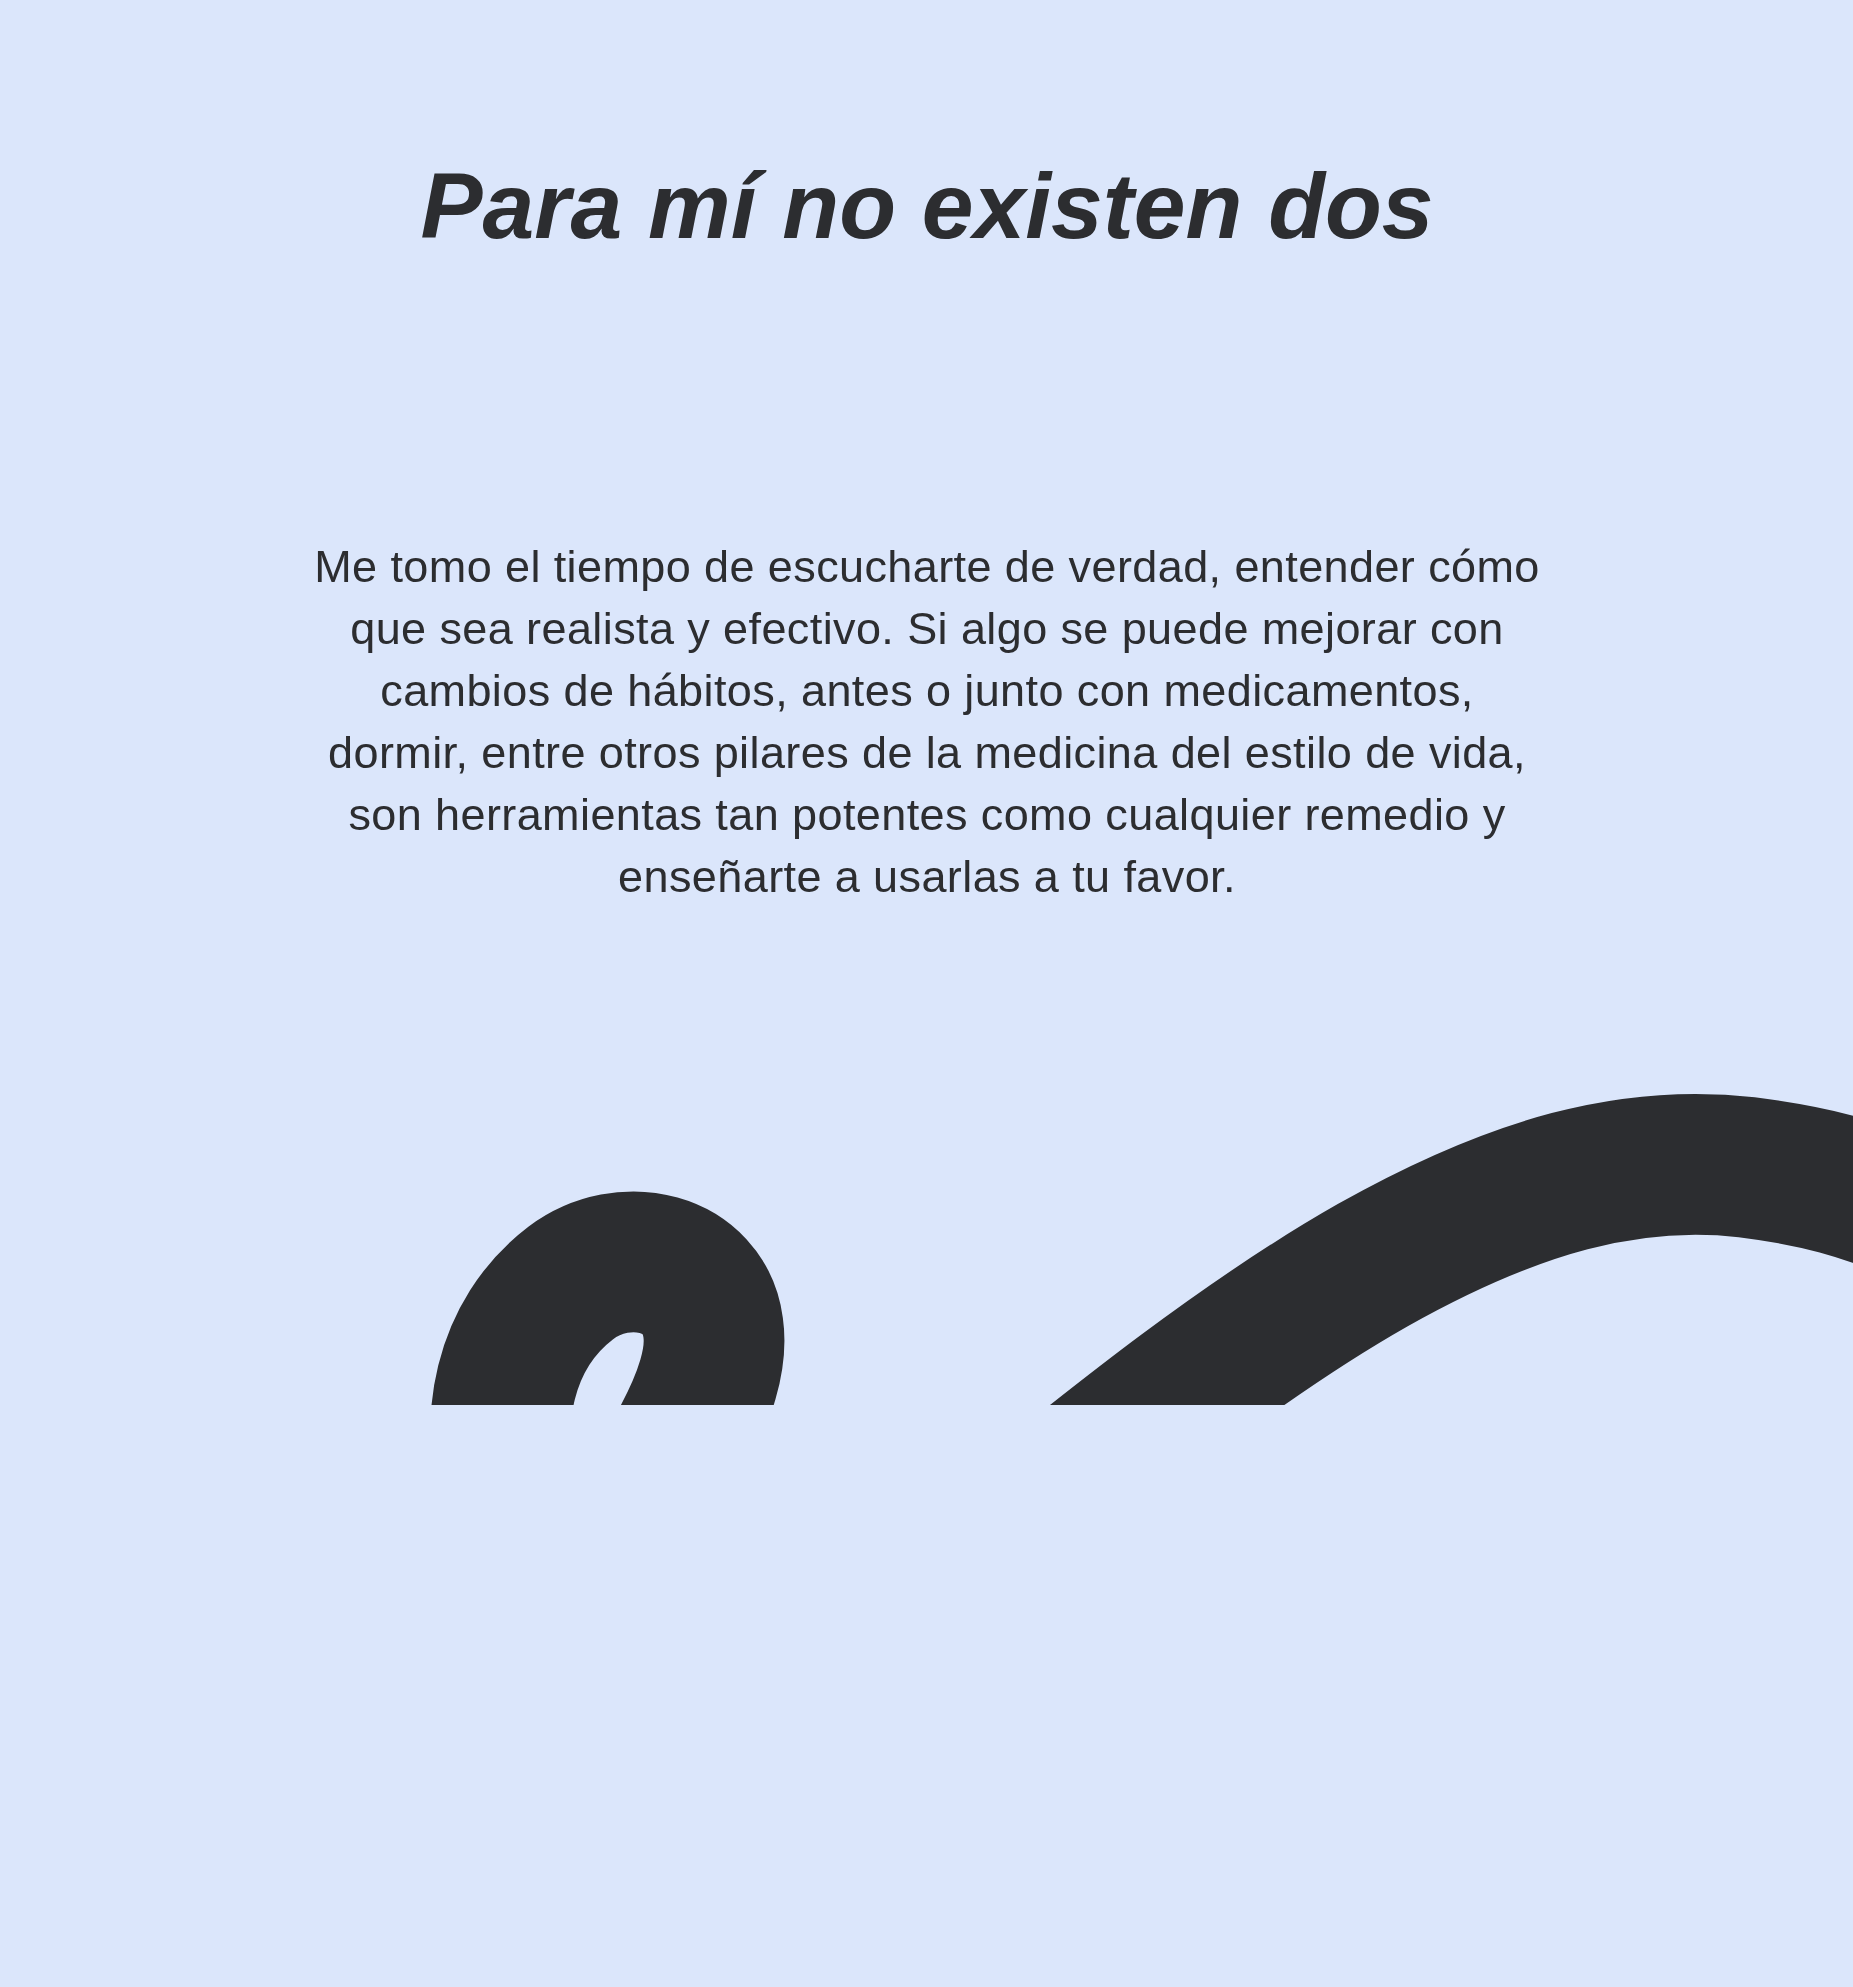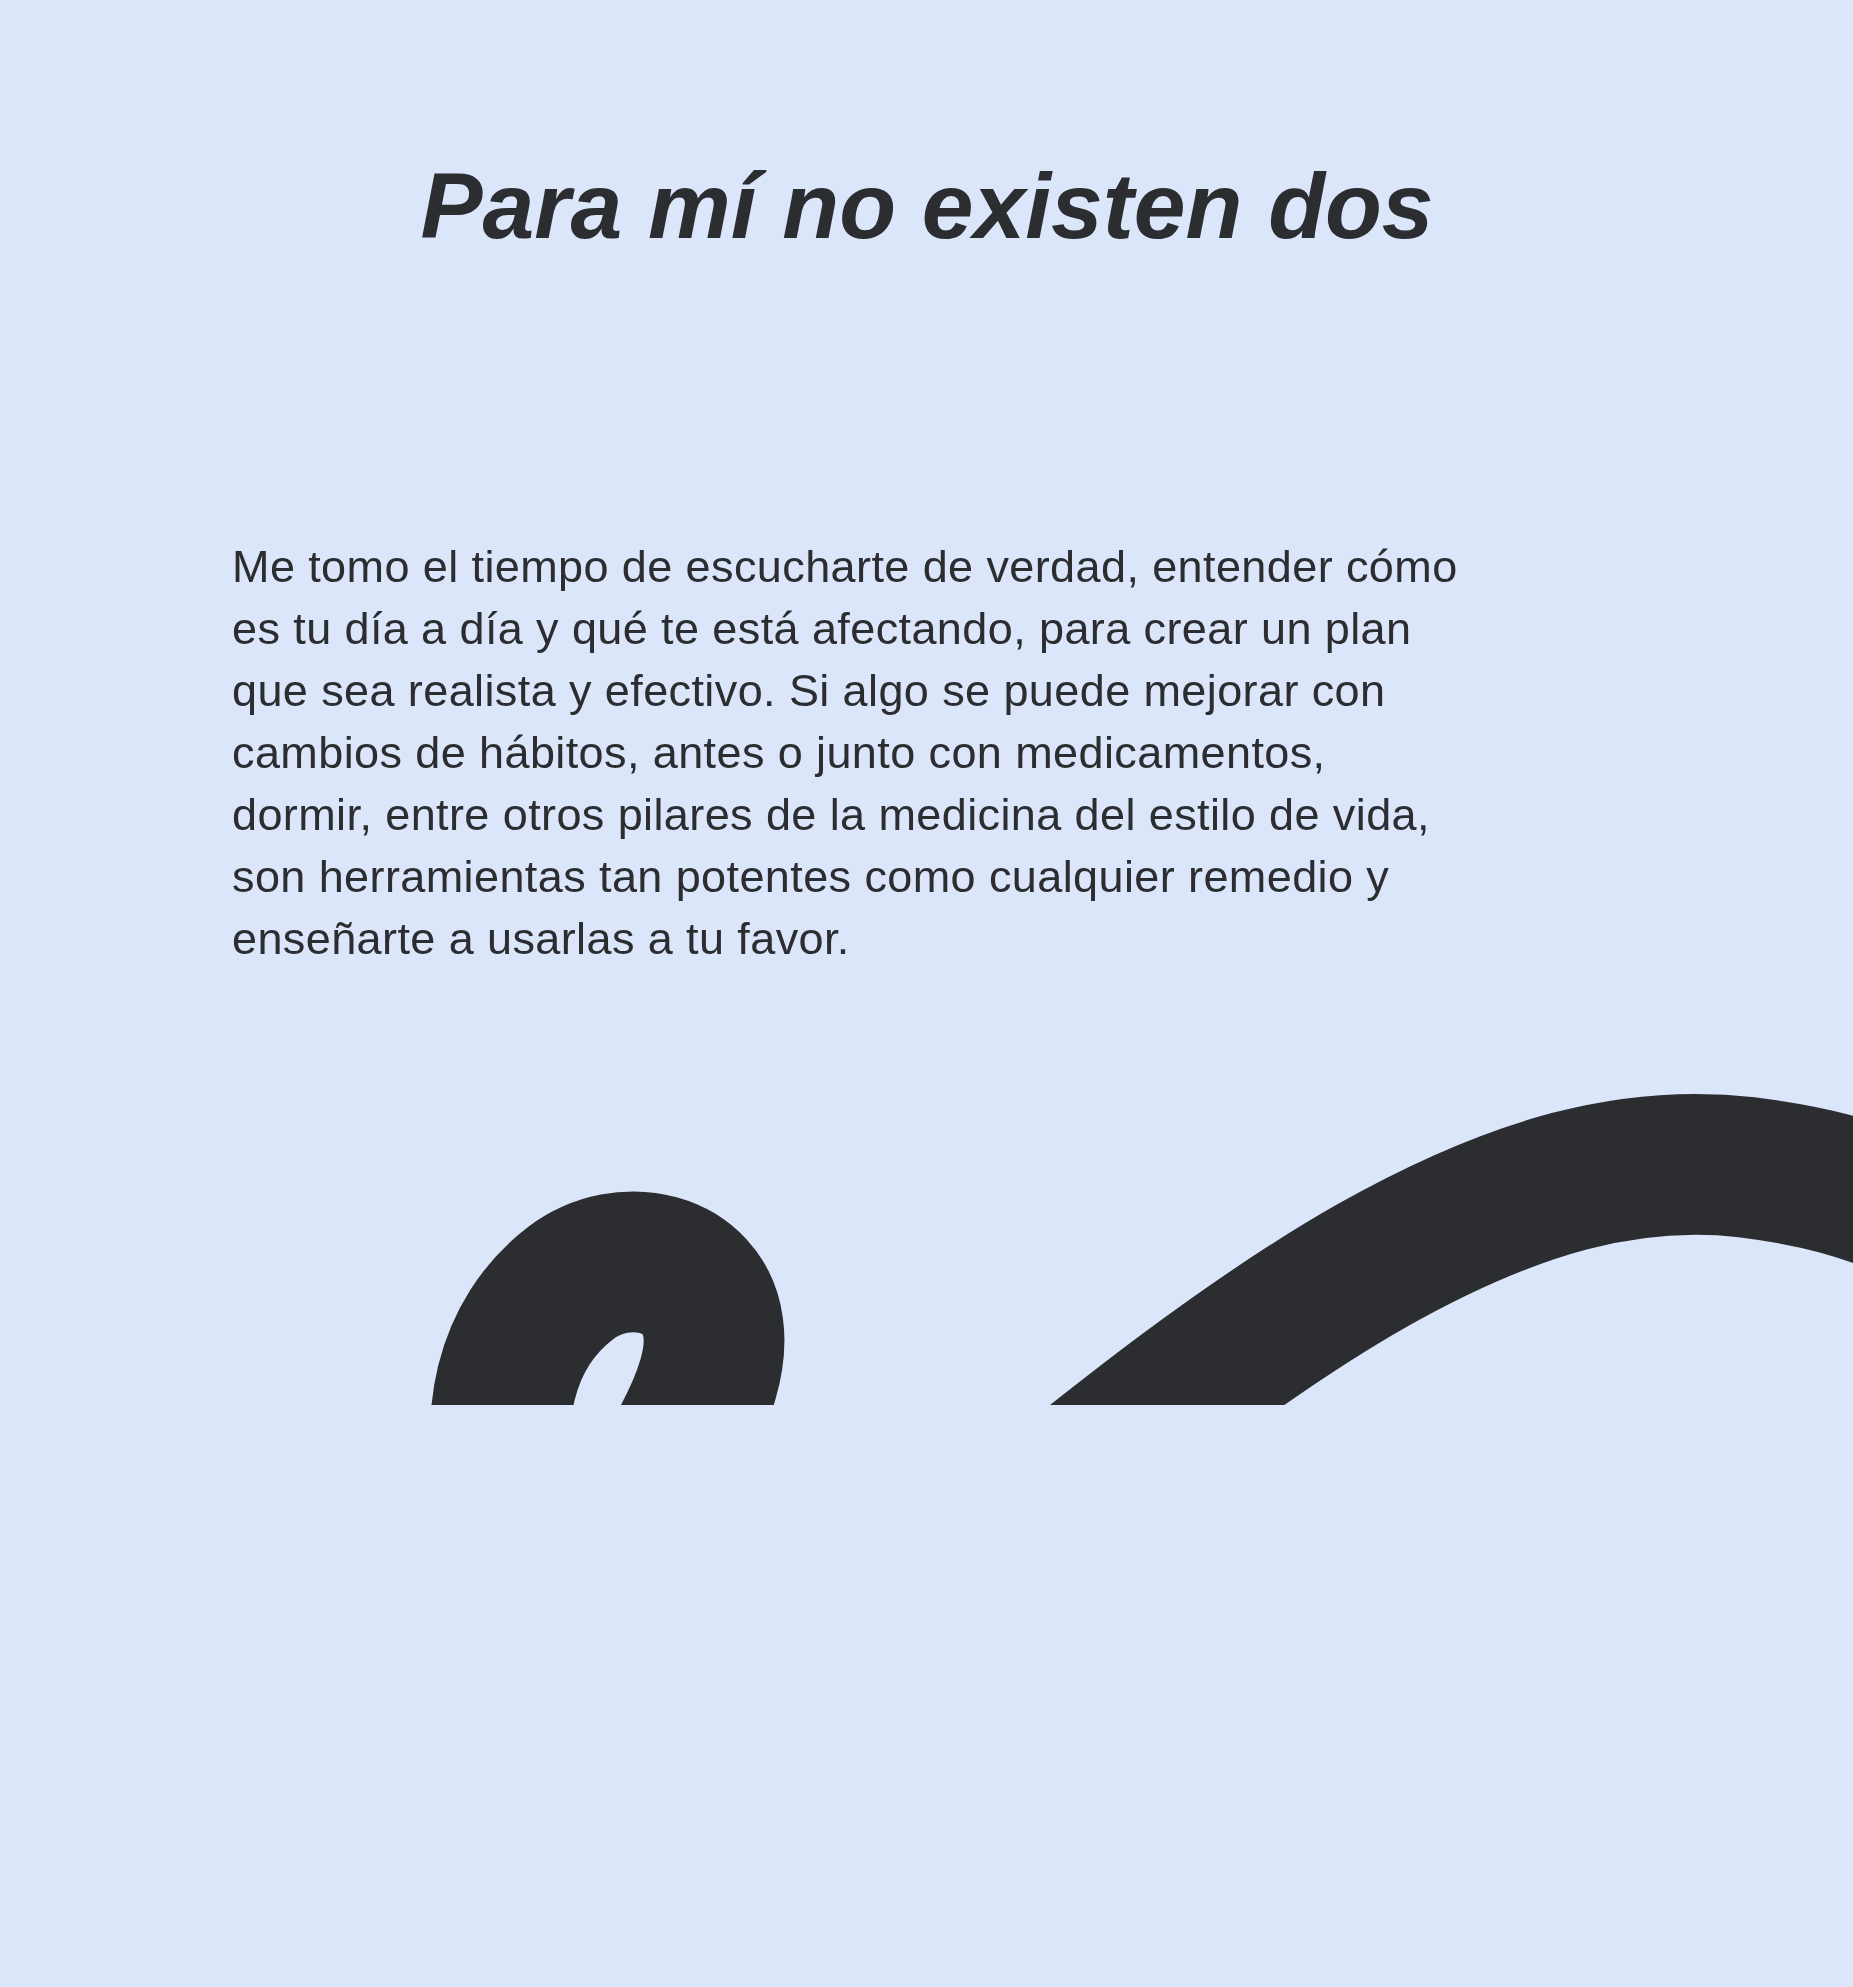--- a/index.html
+++ b/index.html
@@ -32,20 +32,21 @@
     font-size: 93px;
     line-height: 130px;
     letter-spacing: 0px;
   }
   .body-copy {
     position: absolute;
     top: 536px;
     left: 50%;
     transform: translateX(-50%);
     width: 1390px;
+    text-align: center;
     color: var(--ink);
     font-weight: 400;
     font-size: 45px;
     line-height: 62px;
     letter-spacing: 0.4px;
   }
   .squiggle {
     position: absolute;
     inset: 0;
     width: 1854px;
@@ -57,21 +58,20 @@
 <body>
 
 <div class="canvas">
 
   <h1 class="heading">
     <div>Para mí no existen dos</div>
   </h1>
 
   <div class="body-copy">
     <div>Me tomo el tiempo de escucharte de verdad, entender cómo</div>
-    <div>es tu día a día y qué te está afectando, para crear un plan</div>
     <div>que sea realista y efectivo. Si algo se puede mejorar con</div>
     <div>cambios de hábitos, antes o junto con medicamentos,</div>
     <div>dormir, entre otros pilares de la medicina del estilo de vida,</div>
     <div>son herramientas tan potentes como cualquier remedio y</div>
     <div>enseñarte a usarlas a tu favor.</div>
   </div>
 
   <svg class="squiggle" viewBox="0 0 2080 2230" xmlns="http://www.w3.org/2000/svg" aria-hidden="true">
 
     <path d="M 0 2390

